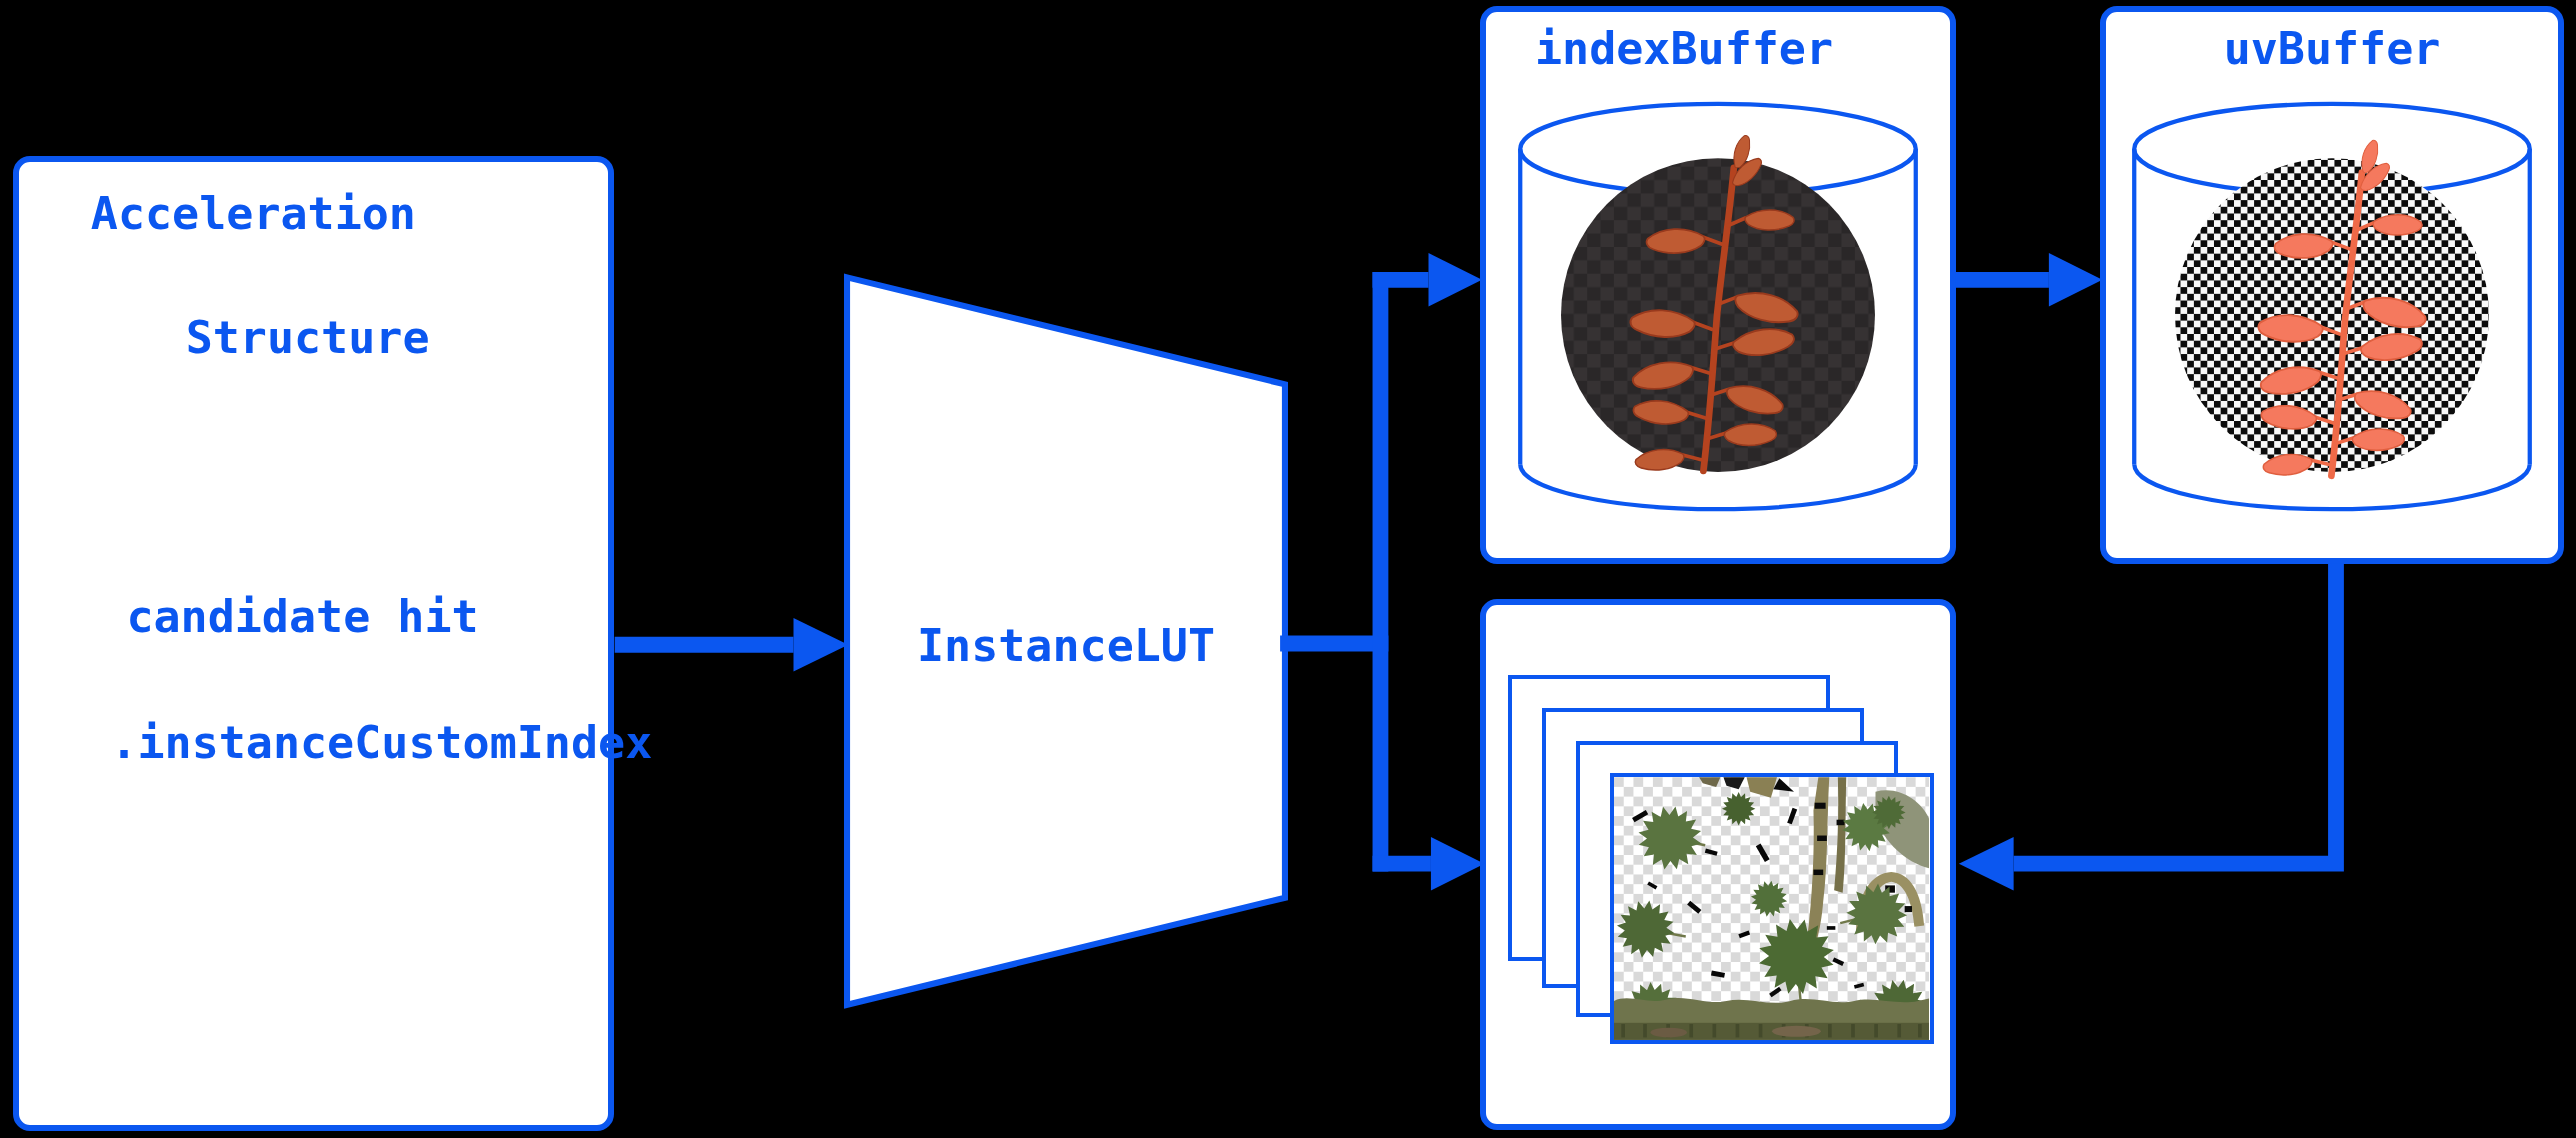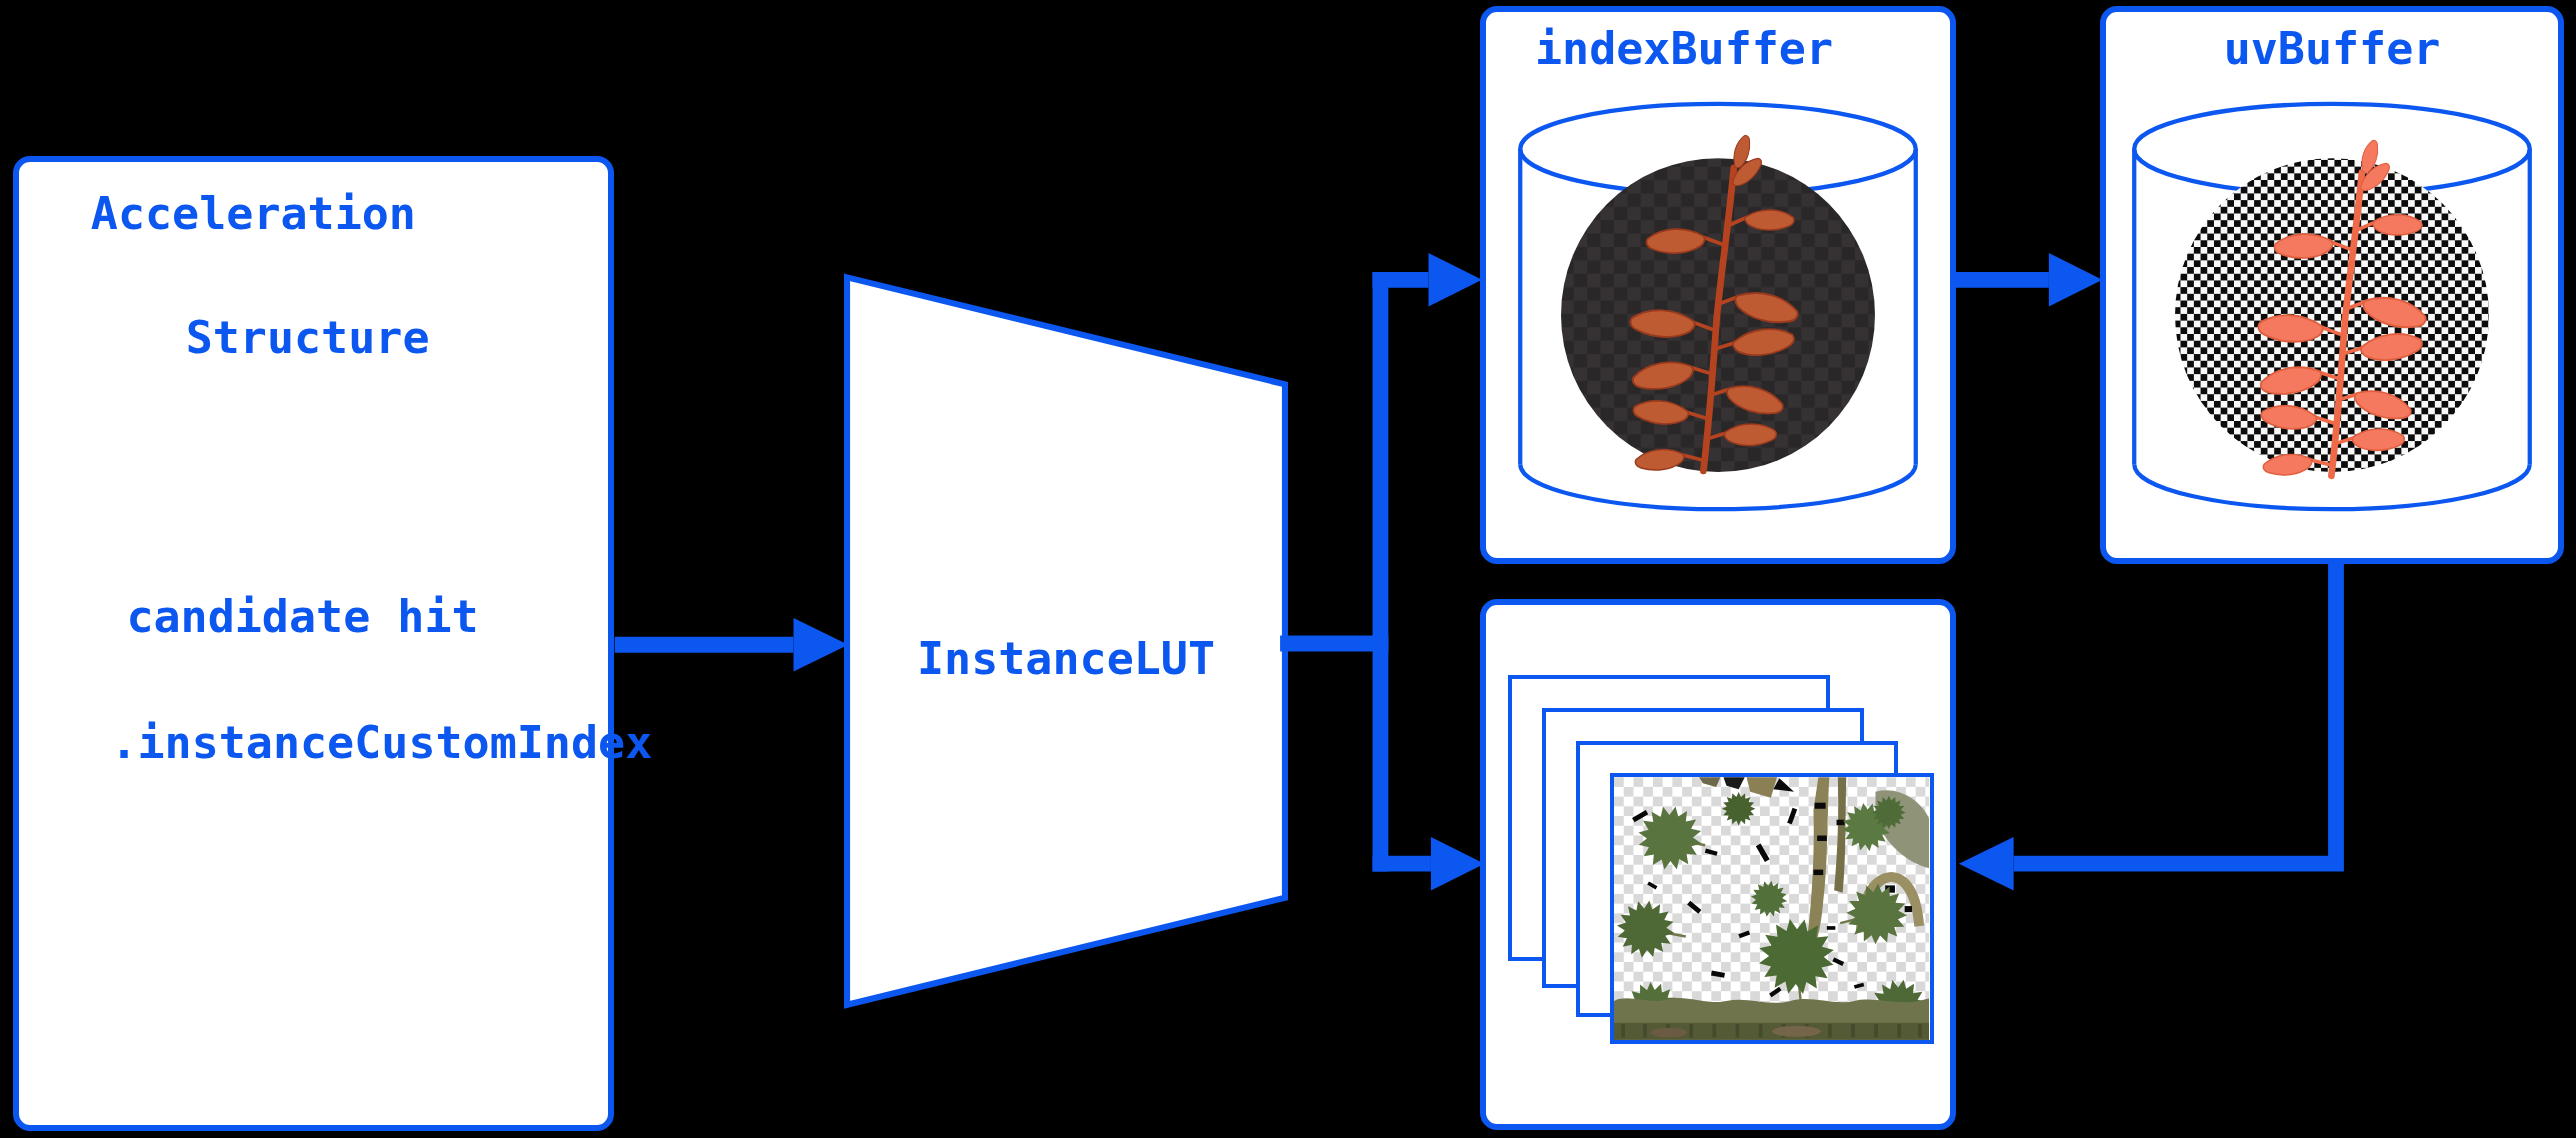--- a/index.html
+++ b/index.html
@@ -220,21 +220,21 @@
   </svg>
 
   <div class="lbl" style="left:13.4px;top:183px;width:480px;line-height:62px"><span>Acceleration</span><br>
     <span>Structure</span>
   </div>
 
   <div class="lbl" style="left:2px;top:585px;width:601px;line-height:63px"><span>candidate hit</span><br>
     <span>.instanceCustomIndex</span>
   </div>
 
-  <div class="lbl" style="left:847px;top:632px;width:438px">InstanceLUT</div>
+  <div class="lbl" style="left:847px;top:619px;width:438px">InstanceLUT</div>
 
   <div class="lbl" style="left:1480px;top:22px;width:408px">indexBuffer</div>
 
   <div class="lbl" style="left:2100px;top:22px;width:464px">uvBuffer</div>
 
 
 </div>
 
 
 </body></html>

